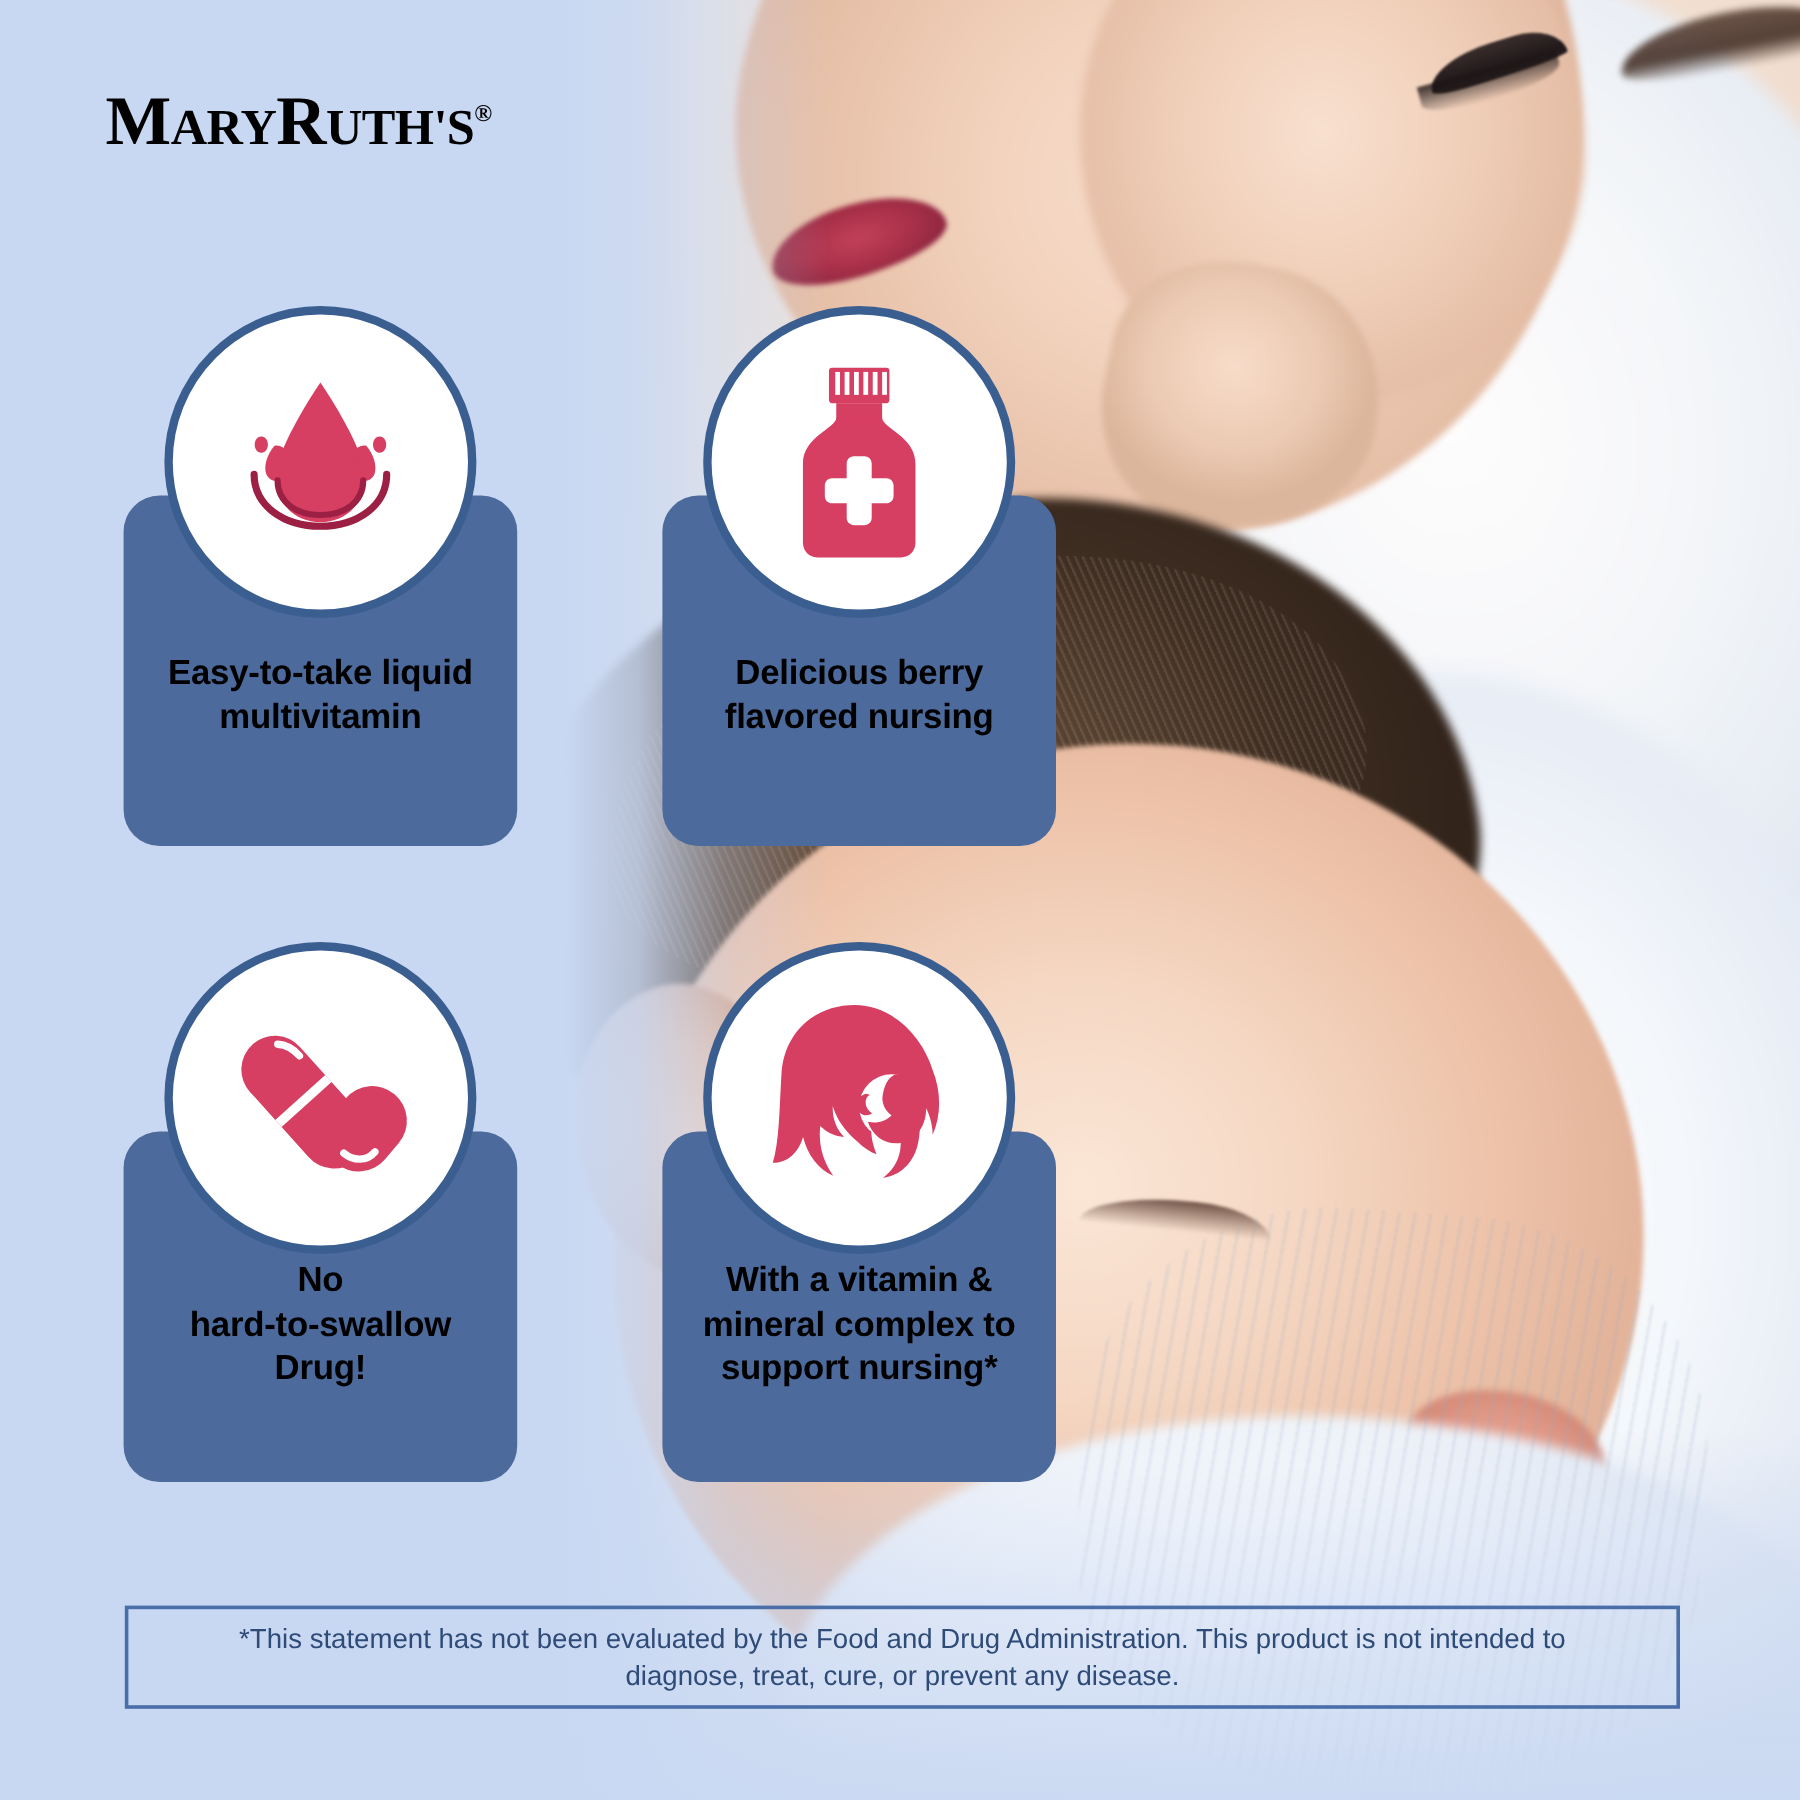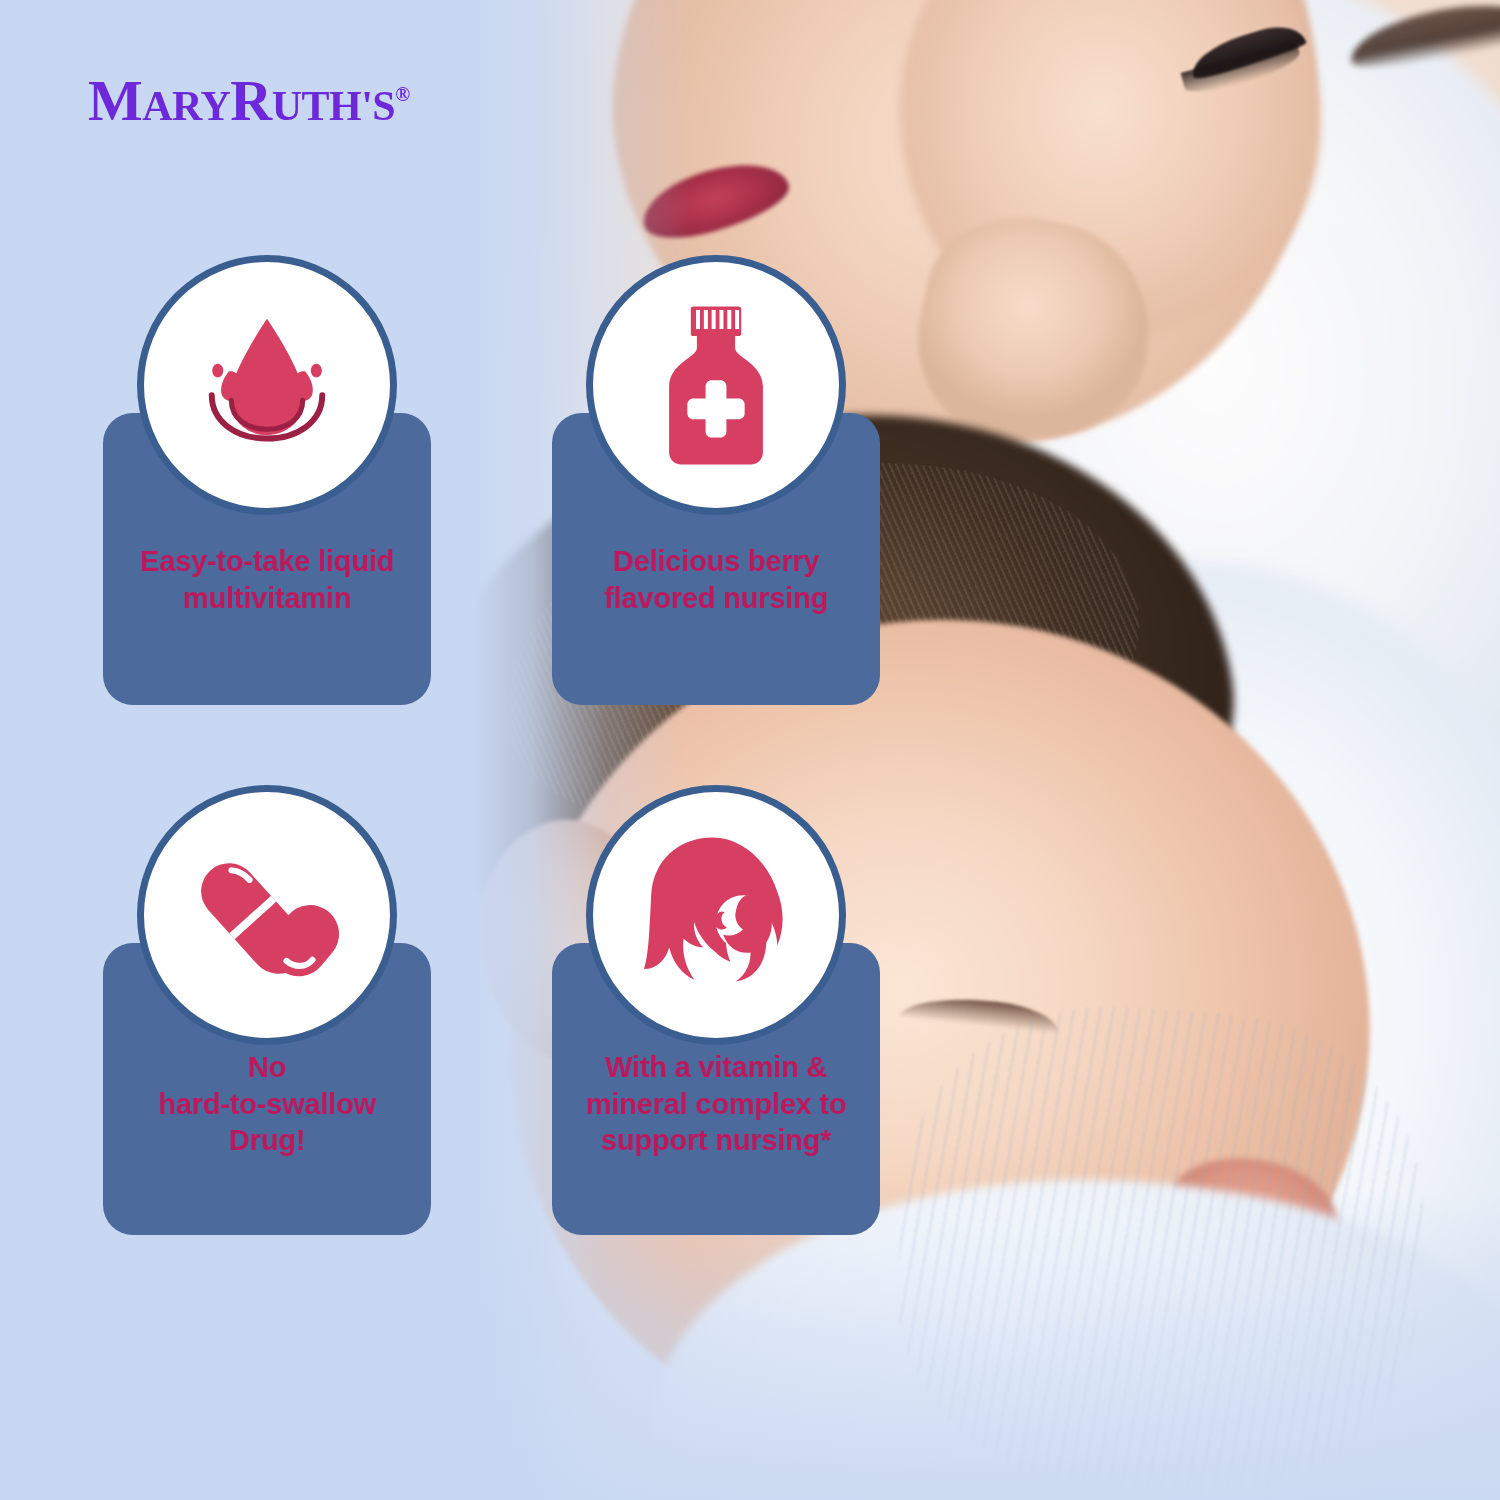--- a/index.html
+++ b/index.html
@@ -204,21 +204,21 @@
     left: 470px; top: 1190px;
     width: 1030px; height: 310px;
     background: linear-gradient(180deg, rgba(201,216,242,0) 0%, rgba(201,216,242,.55) 46%, rgba(201,216,242,.92) 100%);
   }
 
   
   .logo {
     position: absolute;
     left: 88px;
     top: 72px;
-    color: #6d28d9;
+    color: #000000;
     font-family: "Liberation Serif", serif;
     font-weight: bold;
     font-size: 54px;
     letter-spacing: -0.5px;
     white-space: nowrap;
     line-height: 1;
   }
   .logo .big { font-size: 58px; }
   .logo .sm  { font-size: 42px; text-transform: uppercase; }
   .logo .reg { font-size: 20px; vertical-align: super; }
@@ -251,21 +251,21 @@
     align-items: center;
     justify-content: center;
     z-index: 2;
   }
   .card-text {
     position: absolute;
     left: 10px;
     top: 288px;
     width: 308px;
     z-index: 3;
-    color: #be185d;
+    color: #000000;
     font-size: 29px;
     font-weight: bold;
     line-height: 1.26;
     text-align: center;
     letter-spacing: -0.2px;
     white-space: pre-line;
   }
   .card-text.three-line { top: 264px; }
 
   #card-1 { left: 103px; top: 255px; }
@@ -397,14 +397,18 @@
         <circle cx="130" cy="108" r="30" fill="#ffffff"></circle>
         <path d="M134 78 C150 78 162 92 162 110 C162 128 150 142 134 142 C122 142 112 134 108 122 C116 124 124 122 130 116 C124 112 120 104 122 96 C124 86 128 80 134 78 Z" fill="#d63e62"></path>
         <path d="M106 96 C100 98 96 104 98 110 C100 116 108 118 112 114 C108 112 106 108 106 104 C106 100 108 98 110 97 Z" fill="#d63e62"></path>
       </svg>
     </div>
     <div class="card-text three-line">With a vitamin &amp;
 mineral complex to
 support nursing*</div>
   </div>
 
+  <div class="disclaimer">
+    <div class="disclaimer-text">*This statement has not been evaluated by the Food and Drug Administration. This product is not intended to
+diagnose, treat, cure, or prevent any disease.</div>
+  </div>
 
 </div>
 
 </body></html>

